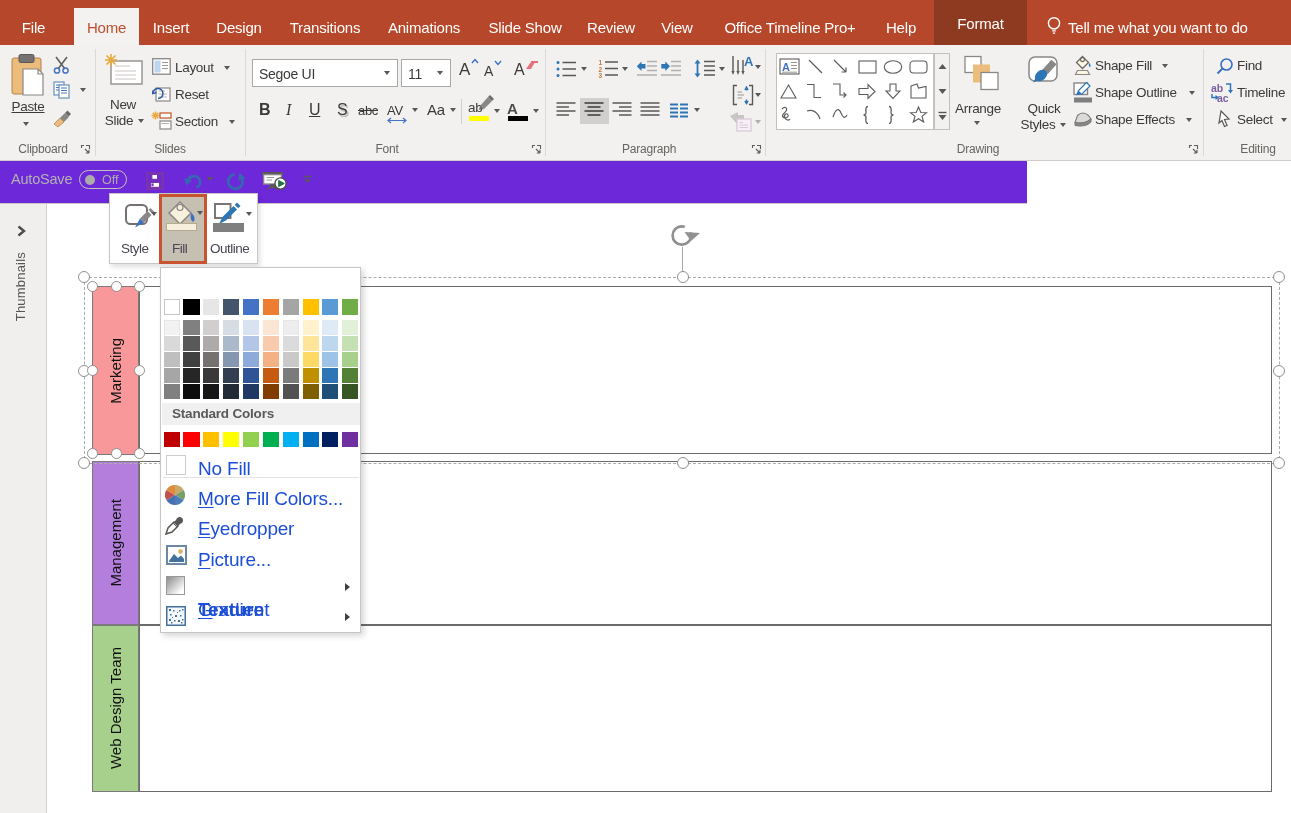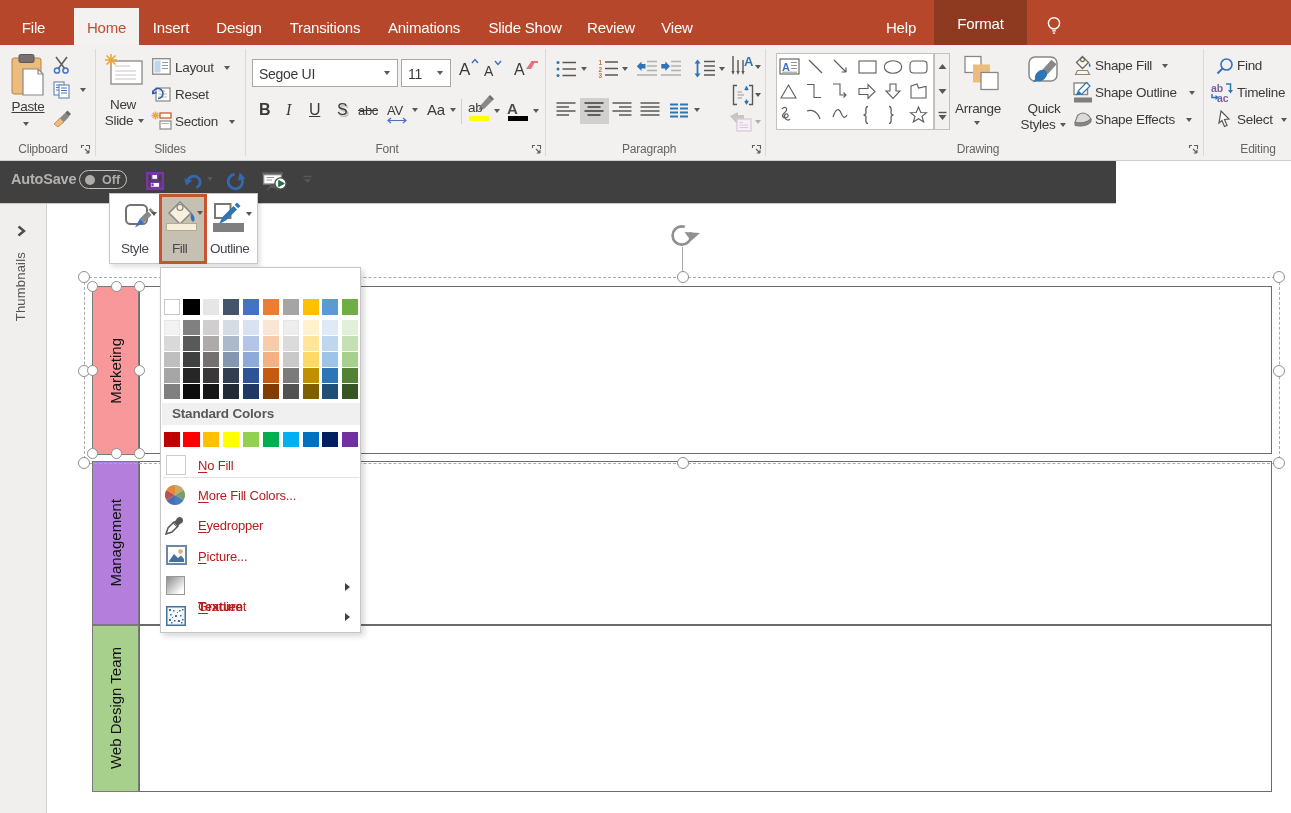--- a/index.html
+++ b/index.html
@@ -12,63 +12,65 @@
   .tab.active { background:#f3f2f1; color:#bd4f2e; top:8px; height:37px; line-height:39px; }
   .fmtblk { position:absolute; left:934px; top:0; width:93px; height:45px; background:#8e3a20; color:#fff; font-size:15px; text-align:center; line-height:47px; letter-spacing:-0.2px; }
   
   .ribbon { position:absolute; left:0; top:45px; width:1291px; height:116px; background:#f2f1f0; border-bottom:1px solid #d0cecc; }
   .gsep { position:absolute; top:4px; width:1px; height:107px; background:#dcdad8; }
   .glabel { position:absolute; top:97px; font-size:12px; color:#676461; letter-spacing:-0.2px; white-space:nowrap; }
   .btxt { position:absolute; font-size:13.5px; color:#3b3a39; letter-spacing:-0.3px; white-space:nowrap; }
   .caret { position:absolute; width:0; height:0; border-left:3.5px solid transparent; border-right:3.5px solid transparent; border-top:4px solid #5a5856; }
   .launcher { position:absolute; width:11px; height:11px; }
   
-  .qat { position:absolute; left:0; top:161px; width:1116px; height:43px; background:#404040; border-bottom:1px solid #c9c7c5;font-weight:bold; }
+  .qat { position:absolute; left:0; top:161px; width:1027px; height:43px; background:#6d28d9; border-bottom:1px solid #c9c7c5; }
   
   .work { position:absolute; left:0; top:204px; width:1291px; height:609px; background:#fff; }
   .thumbstrip { position:absolute; left:0; top:204px; width:47px; height:609px; background:#f0efee; border-right:1px solid #d2d0ce; }
   .vtext { position:absolute; writing-mode:vertical-rl; transform:rotate(180deg); font-size:13px; color:#555; letter-spacing:0.2px; }
   
   .rowbox { position:absolute; background:#fff; border:1.5px solid #6b6b6b; }
   .lab { position:absolute; width:47px; border:1.5px solid #7a7a7a; display:flex; align-items:center; justify-content:center; }
   .lab span { writing-mode:vertical-rl; transform:rotate(180deg); font-size:15px; color:#111; letter-spacing:0px; white-space:nowrap; }
   .handle { position:absolute; width:12px; height:12px; border-radius:50%; background:#fff; border:1.8px solid #8f8f8f; }
   .handle2 { position:absolute; width:11px; height:11px; border-radius:50%; background:#fff; border:1.8px solid #8f8f8f; }
   .dashrect { position:absolute; border:1px dashed #ababab; }
   
   .minibar { position:absolute; left:109px; top:193px; width:149px; height:71px; background:#fff; border:1px solid #c8c6c4; box-shadow:2px 3px 5px rgba(0,0,0,0.13); }
   .minilabel { position:absolute; font-size:13.5px; color:#494653; letter-spacing:-0.5px; }
   
   .menu { position:absolute; left:160px; top:267px; width:201px; height:366px; background:#fff; border:1px solid #c8c6c4; box-shadow:3px 3px 6px rgba(0,0,0,0.16); }
   .mhead { position:absolute; left:1px; width:198px; height:22px; background:#f0f0f0; font-size:13.5px; font-weight:bold; color:#595959; letter-spacing:-0.2px; line-height:22px; padding-left:10px; }
   .sw { position:absolute; width:16.2px; height:15.5px; }
   .swv { position:absolute; width:16.2px; height:16px; border-bottom:1px solid #fff; }
-  .mitem { position:absolute; left:37px; font-size:13px; color:#b91c1c; letter-spacing:-0.2px; }
+  .mitem { position:absolute; left:37px; font-size:19px; color:#1d4ed8; letter-spacing:-0.2px; }
   .mitem u { text-decoration:underline; text-underline-offset:2px; }
   .subarr { position:absolute; width:0; height:0; border-top:4.5px solid transparent; border-bottom:4.5px solid transparent; border-left:5.5px solid #404040; }
 </style>
 </head>
 <body>
 
 <div class="tabbar">
   <div class="tab" style="left:15px; width:37px;">File</div>
   <div class="tab active" style="left:74px; width:65px;">Home</div>
   <div class="tab" style="left:148px; width:46px;">Insert</div>
   <div class="tab" style="left:210px; width:58px;">Design</div>
   <div class="tab" style="left:285px; width:80px;">Transitions</div>
   <div class="tab" style="left:384px; width:80px;">Animations</div>
   <div class="tab" style="left:485px; width:80px;">Slide Show</div>
   <div class="tab" style="left:583px; width:56px;">Review</div>
   <div class="tab" style="left:657px; width:40px;">View</div>
+  <div class="tab" style="left:720px; width:140px;">Office Timeline Pro+</div>
   <div class="tab" style="left:882px; width:38px;">Help</div>
   <div class="fmtblk">Format</div>
   <svg class="abs" style="left:1045px; top:15px;" width="18" height="22" viewBox="0 0 20 22">
     <circle cx="10" cy="8" r="6.2" fill="none" stroke="#fff" stroke-width="1.6"></circle>
     <path d="M7.5 14 L12.5 14 M8 16.5 L12 16.5 M8.7 19 L11.3 19" stroke="#fff" stroke-width="1.4" fill="none"></path>
   </svg>
+  <div class="tab" style="left:1068px; width:190px; text-align:left;">Tell me what you want to do</div>
 </div>
 
 <div class="ribbon">
   <div class="gsep" style="left:95px;"></div>
   <div class="gsep" style="left:245px;"></div>
   <div class="gsep" style="left:545px;"></div>
   <div class="gsep" style="left:765px;"></div>
   <div class="gsep" style="left:1203px;"></div>
   <div class="glabel" style="left:8px; width:70px; text-align:center;">Clipboard</div>
   <div class="glabel" style="left:135px; width:70px; text-align:center;">Slides</div>

